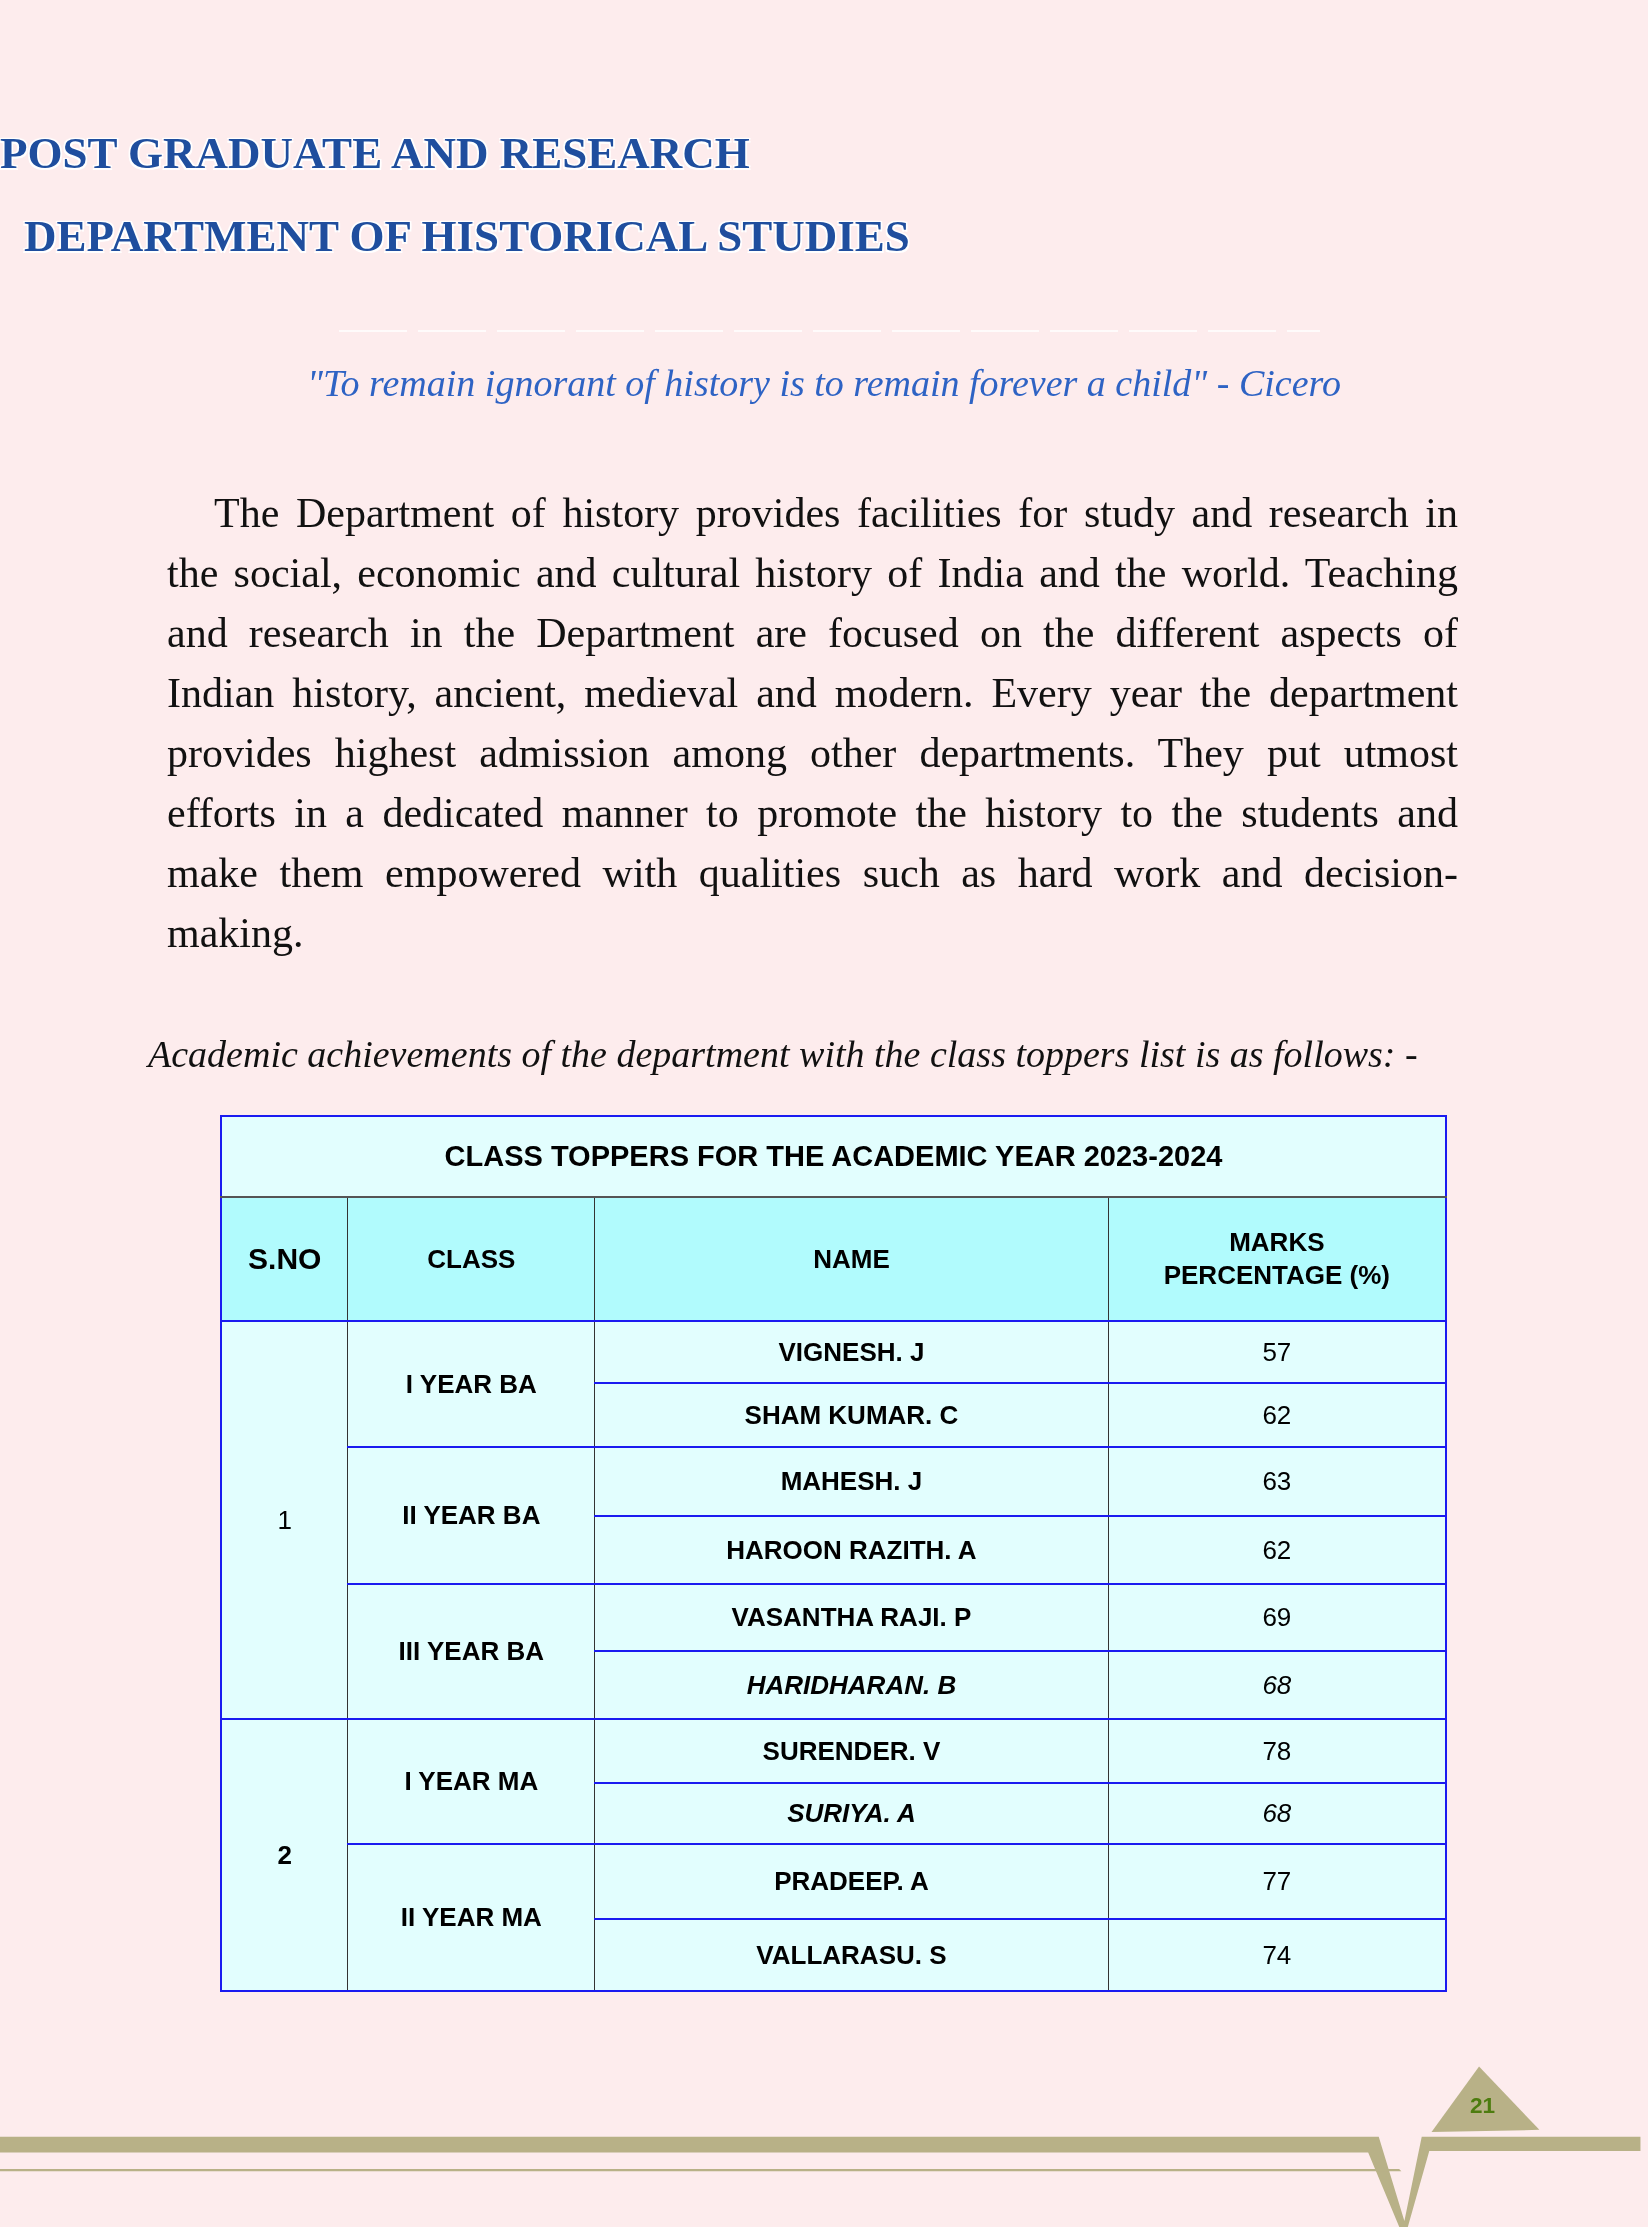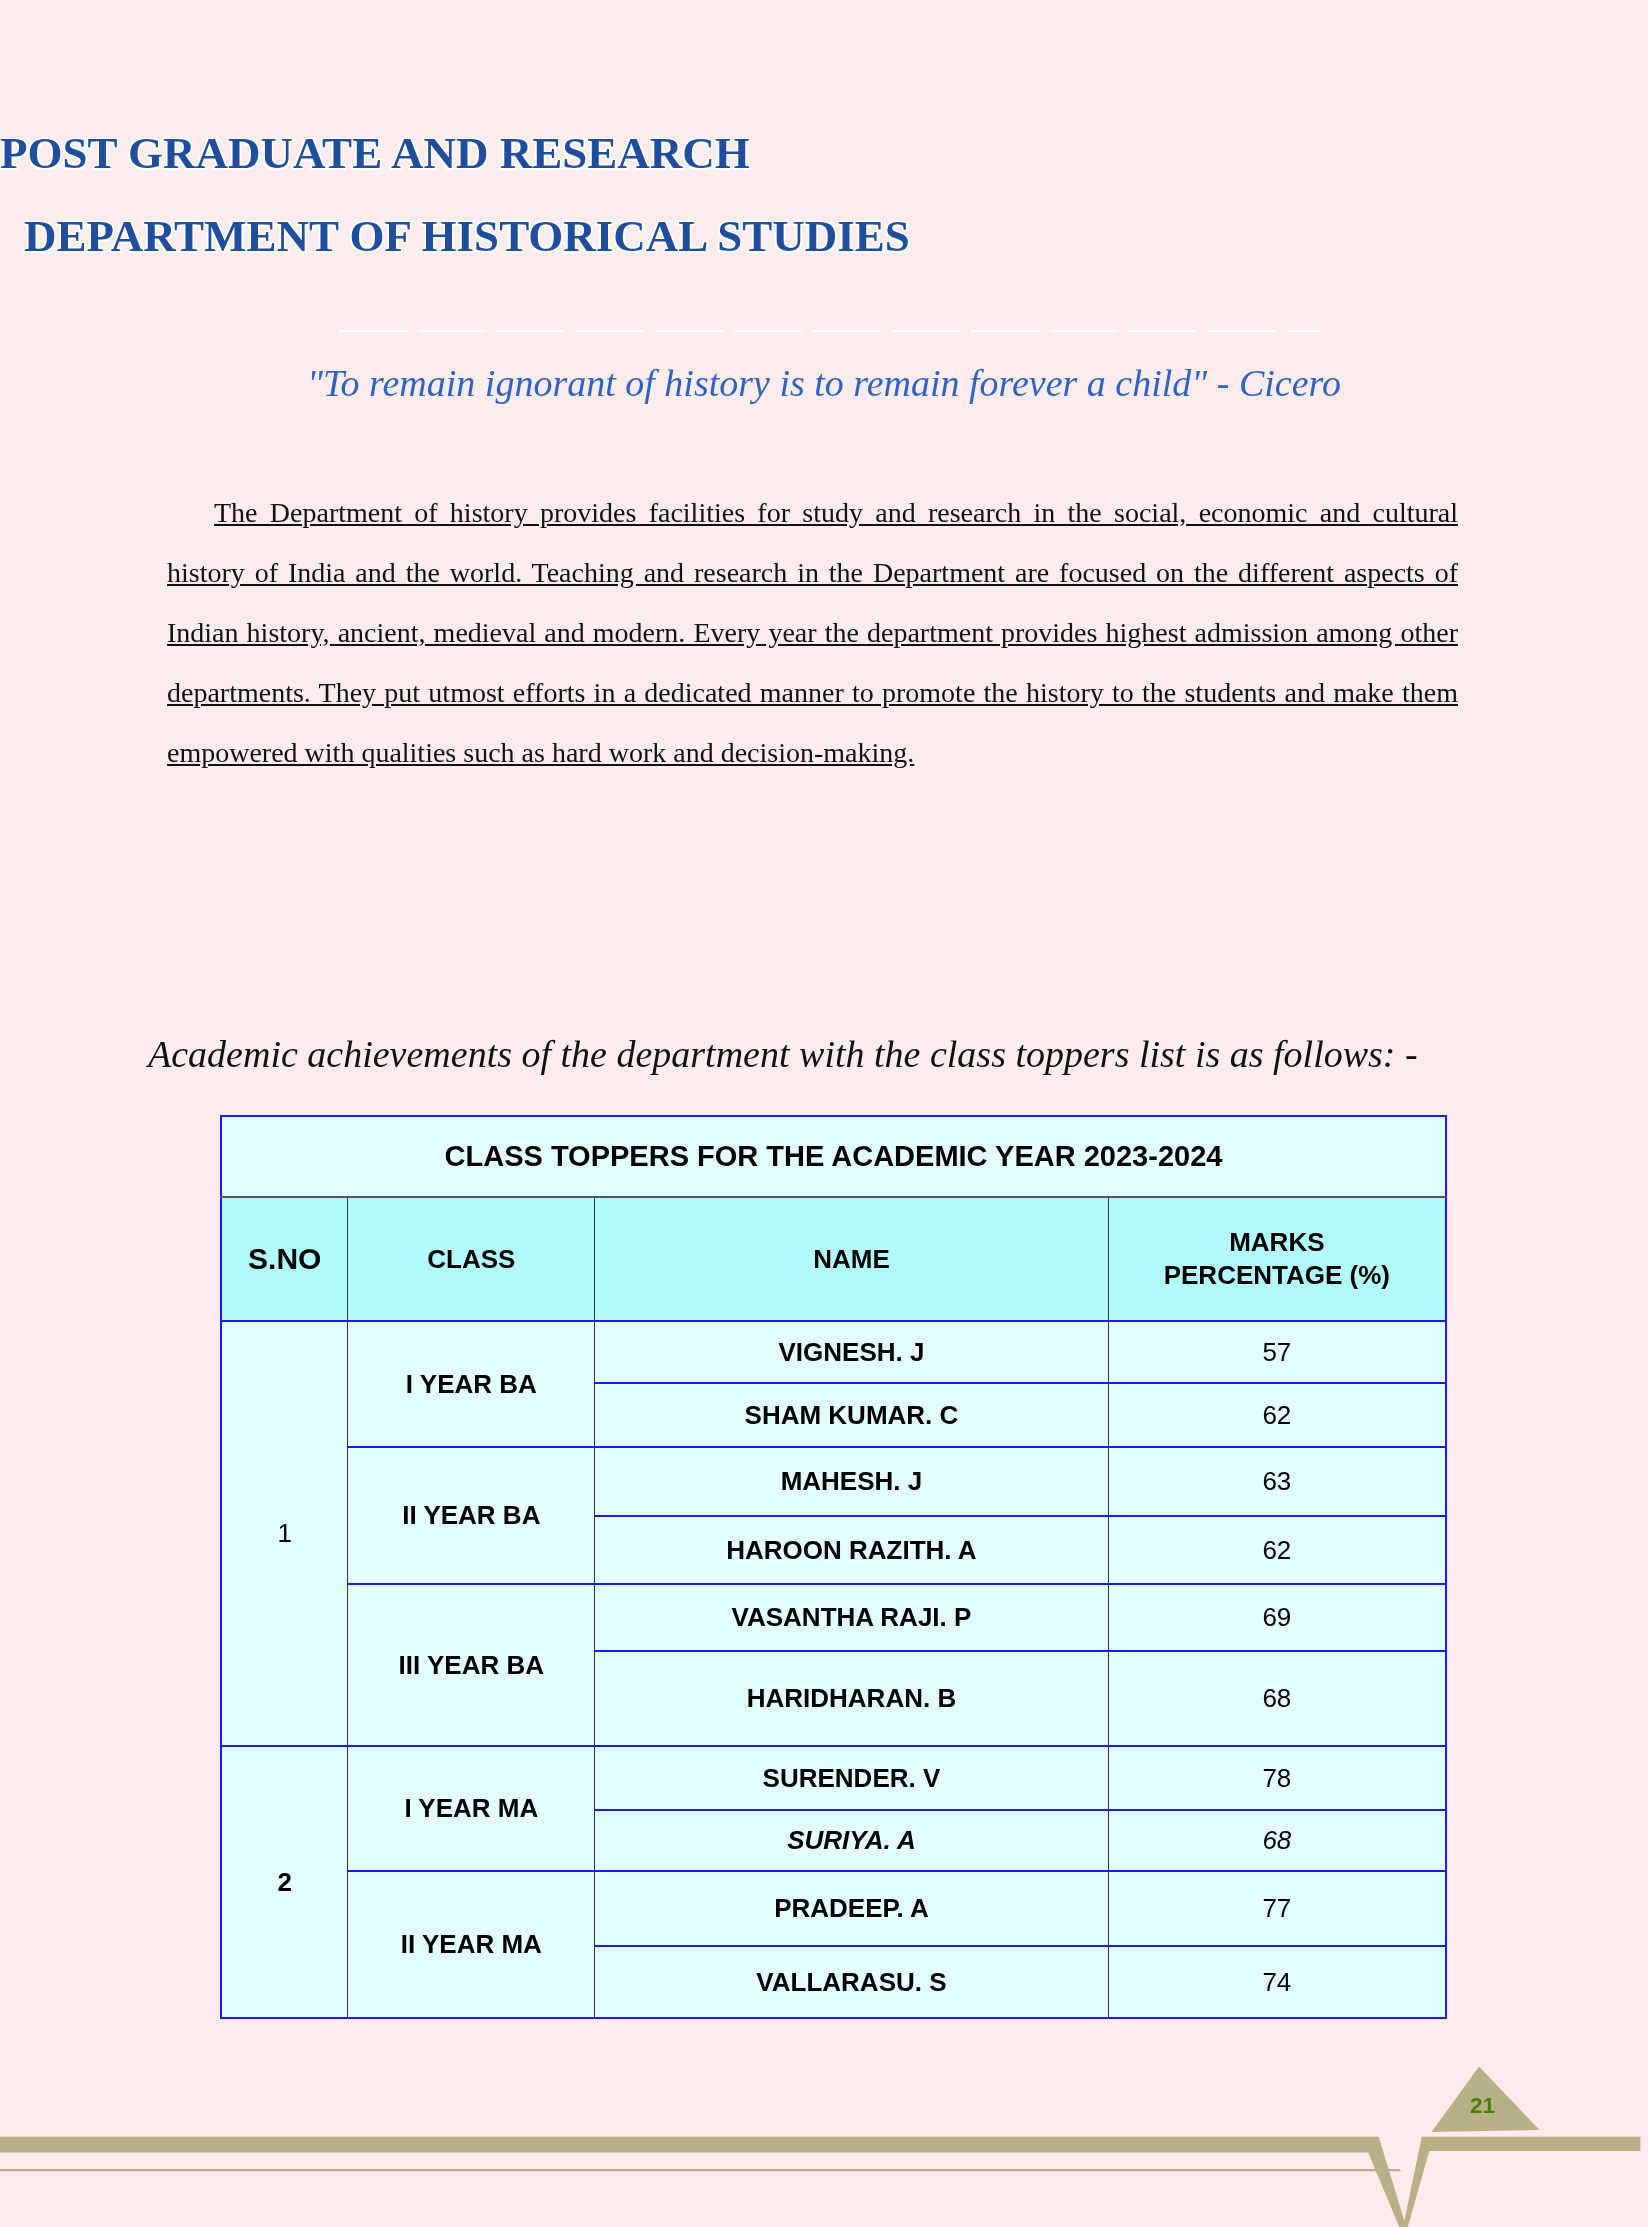--- a/index.html
+++ b/index.html
@@ -20,22 +20,22 @@
     position: absolute; left: 339px; width: 981px; top: 330px; height: 2.3px;
     background: repeating-linear-gradient(90deg, rgba(255,255,255,0.8) 0 68px, transparent 68px 79px);
   }
   .quote {
     position: absolute; left: 0; width: 1648px; top: 361px; text-align: center;
     font-family: "Liberation Serif", serif; font-style: italic;
     color: #2e63c4; font-size: 38px;
   }
   .para {
     position: absolute; left: 167px; width: 1291px; top: 483px;
-    font-family: "Liberation Serif", serif; font-size: 28px; line-height: 60px;
-    color: #111; text-align: justify; text-indent: 47px; text-decoration: underline;
+    font-family: "Liberation Serif", serif; font-size: 42px; line-height: 60px;
+    color: #111; text-align: justify; text-indent: 47px;
   }
   .lead {
     position: absolute; left: 148px; width: 1380px; top: 1032px;
     font-family: "Liberation Serif", serif; font-style: italic; font-size: 38px; color: #111;
     white-space: nowrap;
   }
   table.toppers {
     position: absolute; left: 220px; top: 1115px; width: 1227px;
     border-collapse: collapse;
     font-family: "Liberation Sans", sans-serif; color: #000;
@@ -114,21 +114,21 @@
       </tr>
       <tr class="r" style="height: 68px;">
         <td class="name">HAROON RAZITH. A</td>
         <td class="pct">62</td>
       </tr>
       <tr class="r" style="height: 67px;">
         <td rowspan="2" class="cls">III YEAR BA</td>
         <td class="name">VASANTHA RAJI. P</td>
         <td class="pct">69</td>
       </tr>
-      <tr class="r" style="height: 95px;">
+      <tr class="r" style="height: 68px; font-style: italic;">
         <td class="name">HARIDHARAN. B</td>
         <td class="pct">68</td>
       </tr>
       <tr class="r" style="height: 64px;">
         <td rowspan="4" class="sno-val bold">2</td>
         <td rowspan="2" class="cls">I YEAR MA</td>
         <td class="name">SURENDER. V</td>
         <td class="pct">78</td>
       </tr>
       <tr class="r" style="height: 61px; font-style: italic;">

